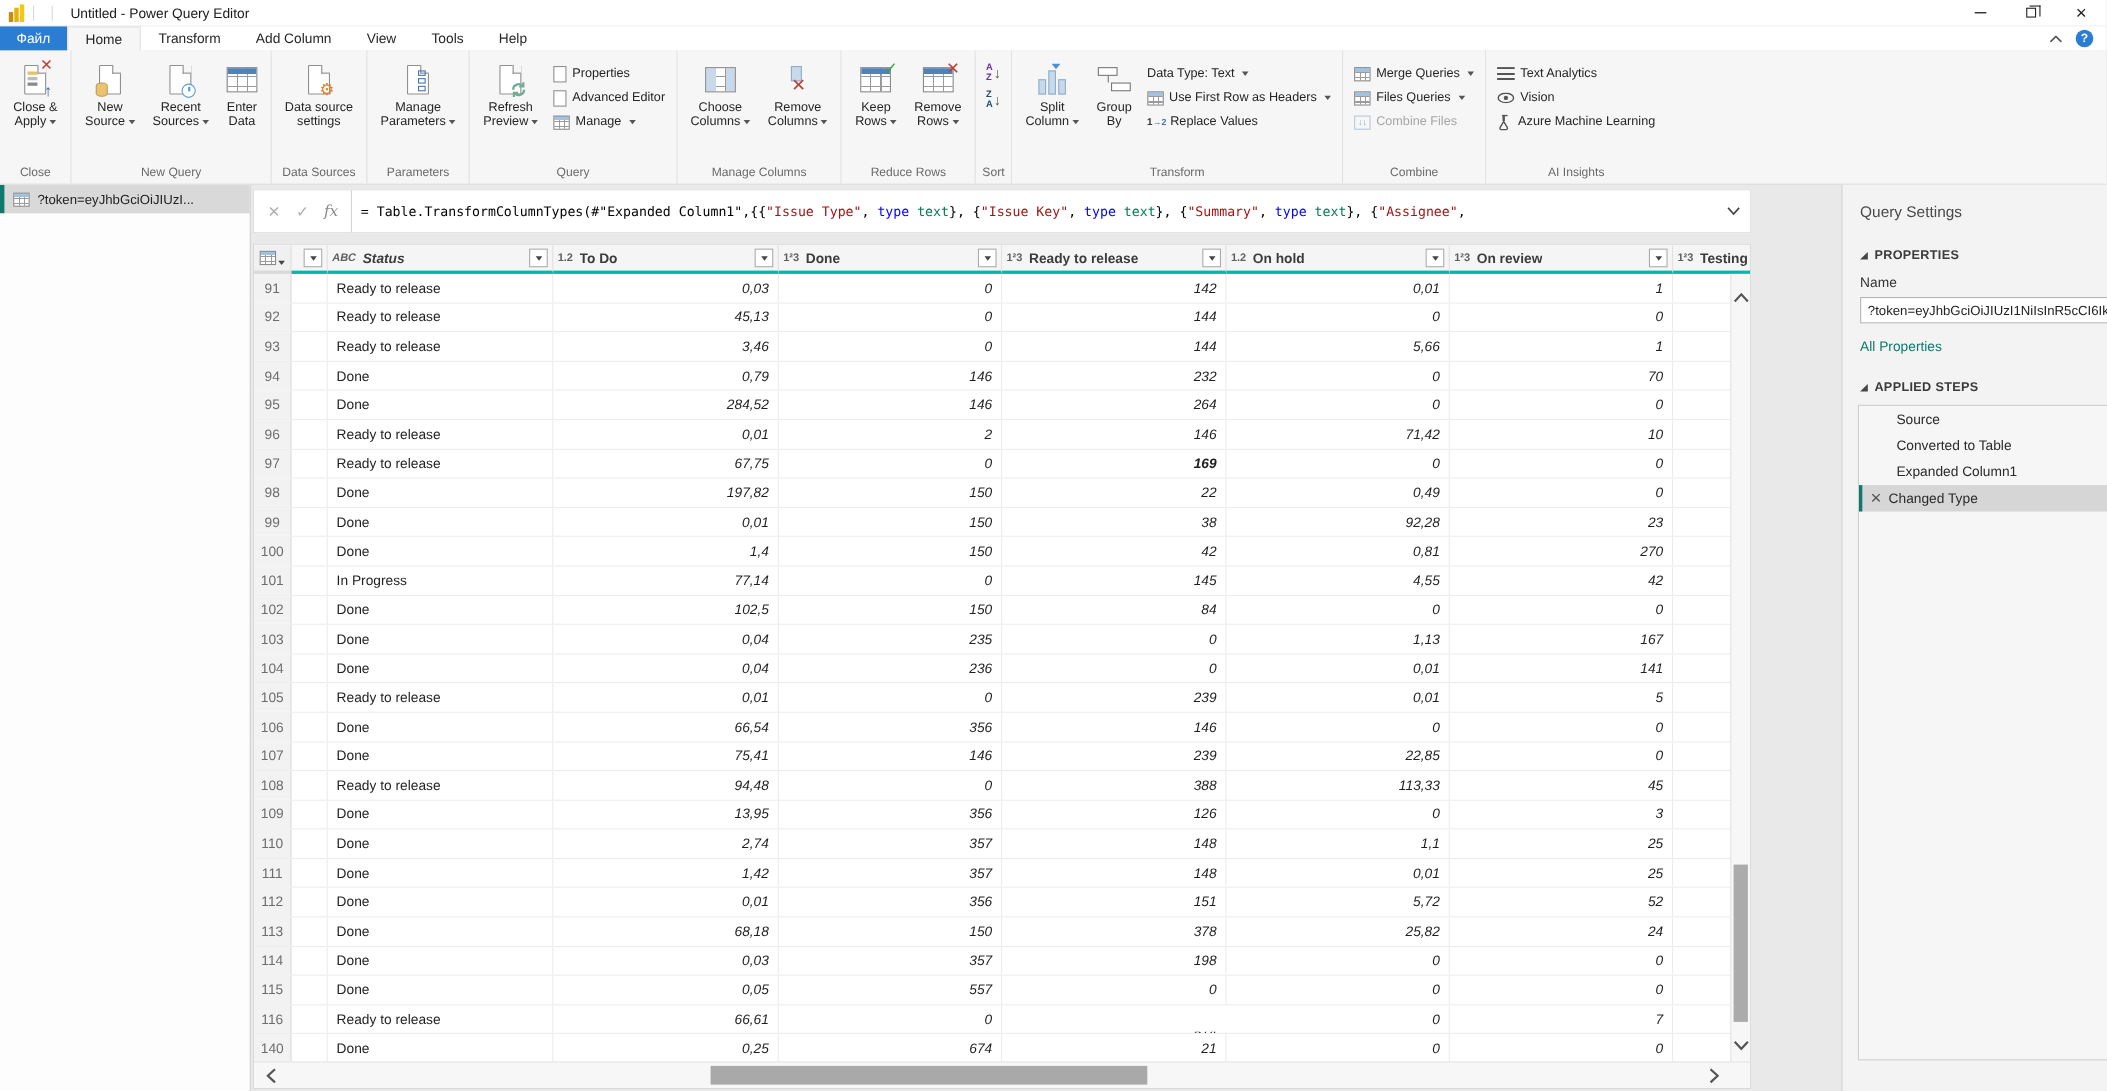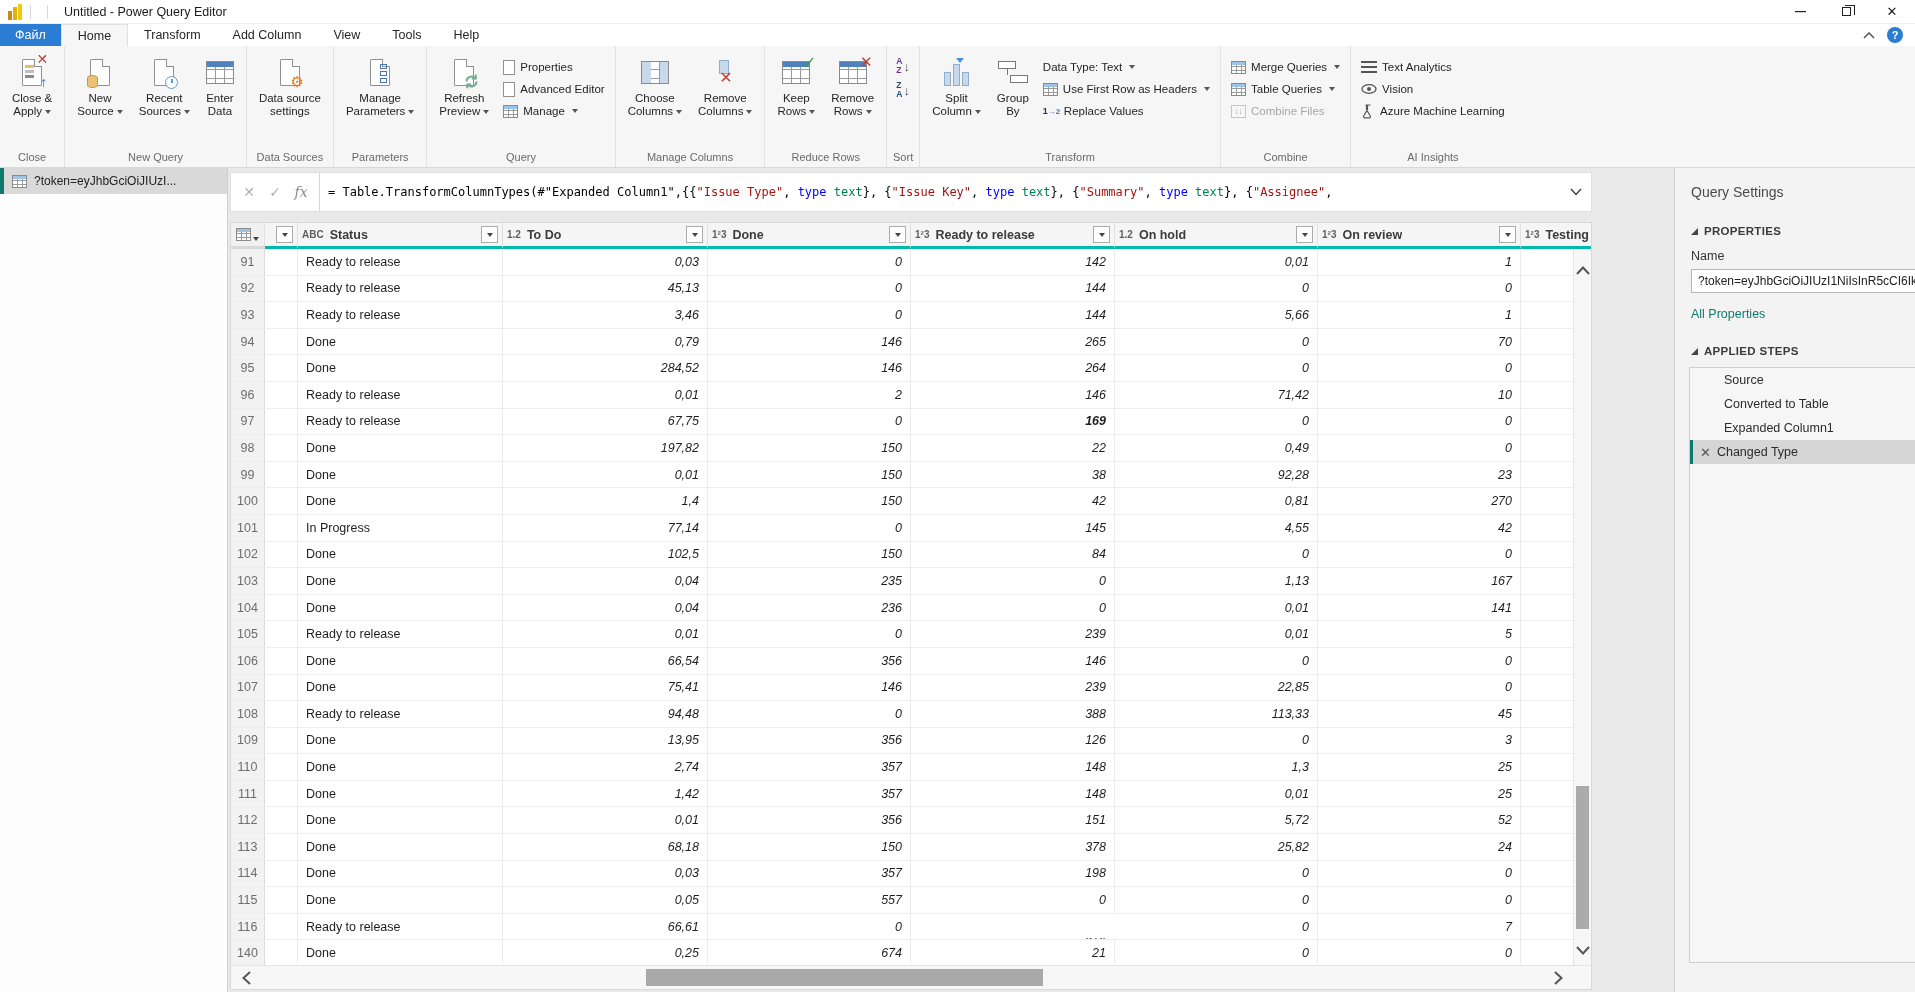--- a/index.html
+++ b/index.html
@@ -437,21 +437,21 @@
   <div class="rgroup">
     <div class="rrow">
       <div class="rstack">
         <div class="rbtn-sm">
           <span class="tbl-xs"></span>
           <span>Merge Queries</span>
             <i class="car"></i>
         </div>
         <div class="rbtn-sm">
           <span class="tbl-xs"></span>
-          <span>Table Queries</span>
+          <span>Files Queries</span>
             <i class="car"></i>
         </div>
         <div class="rbtn-sm disabled">
           <span style="display:inline-block;width:15px;height:13px;border:1px solid #b9c7d9;color:#8fa6c4;font-size:8px;line-height:11px;text-align:center;">↓↓</span>
           <span>Combine Files</span>
         </div>
       </div>
     </div>
     <div class="rgl">Combine</div>
   </div>
@@ -518,21 +518,21 @@
       <div class="ghead" id="ghead">
         <div class="hcell corner" style="width:34px;">
           <span class="tbl-xs"></span>
             <i class="tri" style="margin-top:8px;"></i>
         </div>
       <div class="hcell" style="width: 33px;">
             <span class="fbtn">
               <i class="tri"></i>
             </span>
           </div>
-          <div class="hcell" style="width: 205px;">
+          <div class="hcell" style="width: 205px; font-style: italic;">
             <span class="ctype">ABC</span>
             <span class="hname">Status</span>
             <span class="fbtn">
               <i class="tri"></i>
             </span>
           </div>
           <div class="hcell" style="width: 205px;">
             <span class="ctype">1.2</span>
             <span class="hname">To Do</span>
             <span class="fbtn">
@@ -605,21 +605,21 @@
             <div class="gcell num" style="width: 203px;">5,66</div>
             <div class="gcell num" style="width: 203px;">1</div>
             <div class="gcell num" style="width: 140px;"></div>
           </div>
           <div class="grow">
             <div class="gcell gut" style="width: 34px;">94</div>
             <div class="gcell txt" style="width: 33px;"></div>
             <div class="gcell txt" style="width: 205px;">Done</div>
             <div class="gcell num" style="width: 205px;">0,79</div>
             <div class="gcell num" style="width: 203px;">146</div>
-            <div class="gcell num" style="width: 204px;">265</div>
+            <div class="gcell num" style="width: 204px;">232</div>
             <div class="gcell num" style="width: 203px;">0</div>
             <div class="gcell num" style="width: 203px;">70</div>
             <div class="gcell num" style="width: 140px;"></div>
           </div>
           <div class="grow">
             <div class="gcell gut" style="width: 34px;">95</div>
             <div class="gcell txt" style="width: 33px;"></div>
             <div class="gcell txt" style="width: 205px;">Done</div>
             <div class="gcell num" style="width: 205px;">284,52</div>
             <div class="gcell num" style="width: 203px;">146</div>
@@ -782,21 +782,21 @@
             <div class="gcell num" style="width: 203px;">3</div>
             <div class="gcell num" style="width: 140px;"></div>
           </div>
           <div class="grow">
             <div class="gcell gut" style="width: 34px;">110</div>
             <div class="gcell txt" style="width: 33px;"></div>
             <div class="gcell txt" style="width: 205px;">Done</div>
             <div class="gcell num" style="width: 205px;">2,74</div>
             <div class="gcell num" style="width: 203px;">357</div>
             <div class="gcell num" style="width: 204px;">148</div>
-            <div class="gcell num" style="width: 203px;">1,3</div>
+            <div class="gcell num" style="width: 203px;">1,1</div>
             <div class="gcell num" style="width: 203px;">25</div>
             <div class="gcell num" style="width: 140px;"></div>
           </div>
           <div class="grow">
             <div class="gcell gut" style="width: 34px;">111</div>
             <div class="gcell txt" style="width: 33px;"></div>
             <div class="gcell txt" style="width: 205px;">Done</div>
             <div class="gcell num" style="width: 205px;">1,42</div>
             <div class="gcell num" style="width: 203px;">357</div>
             <div class="gcell num" style="width: 204px;">148</div>

